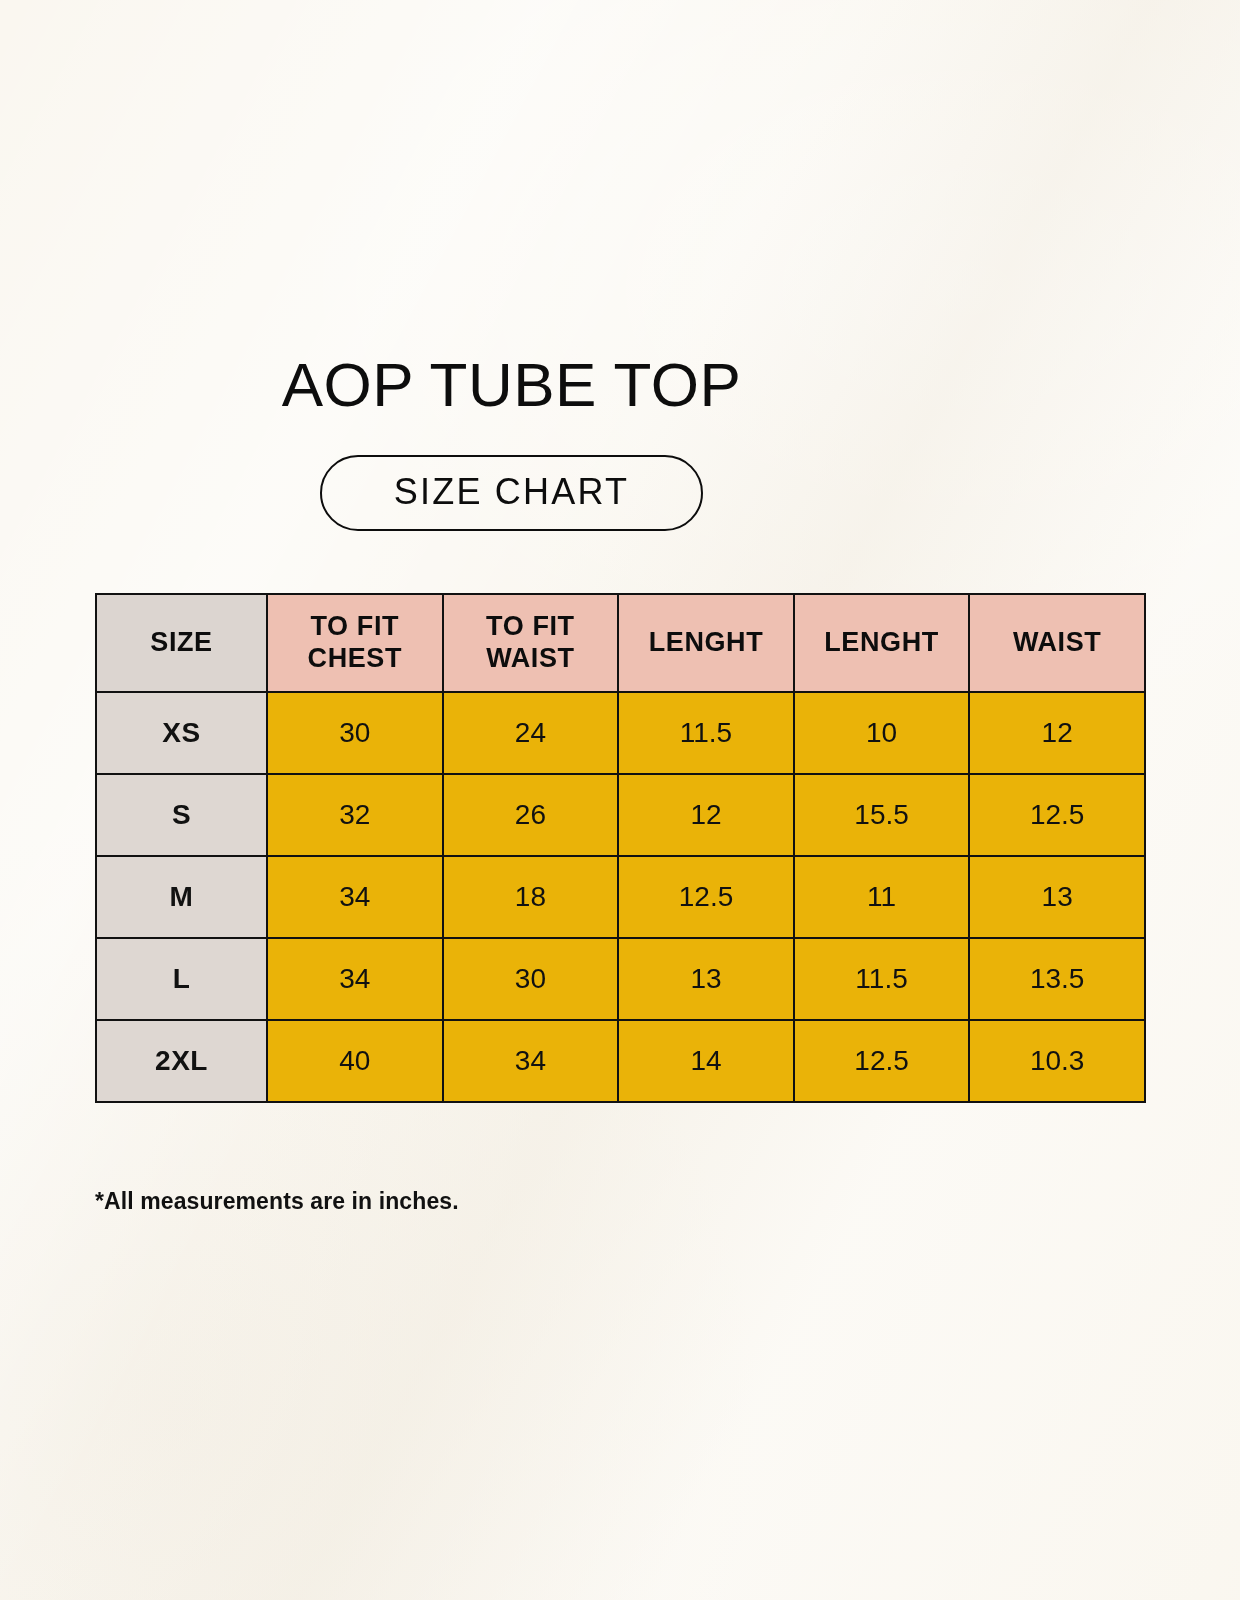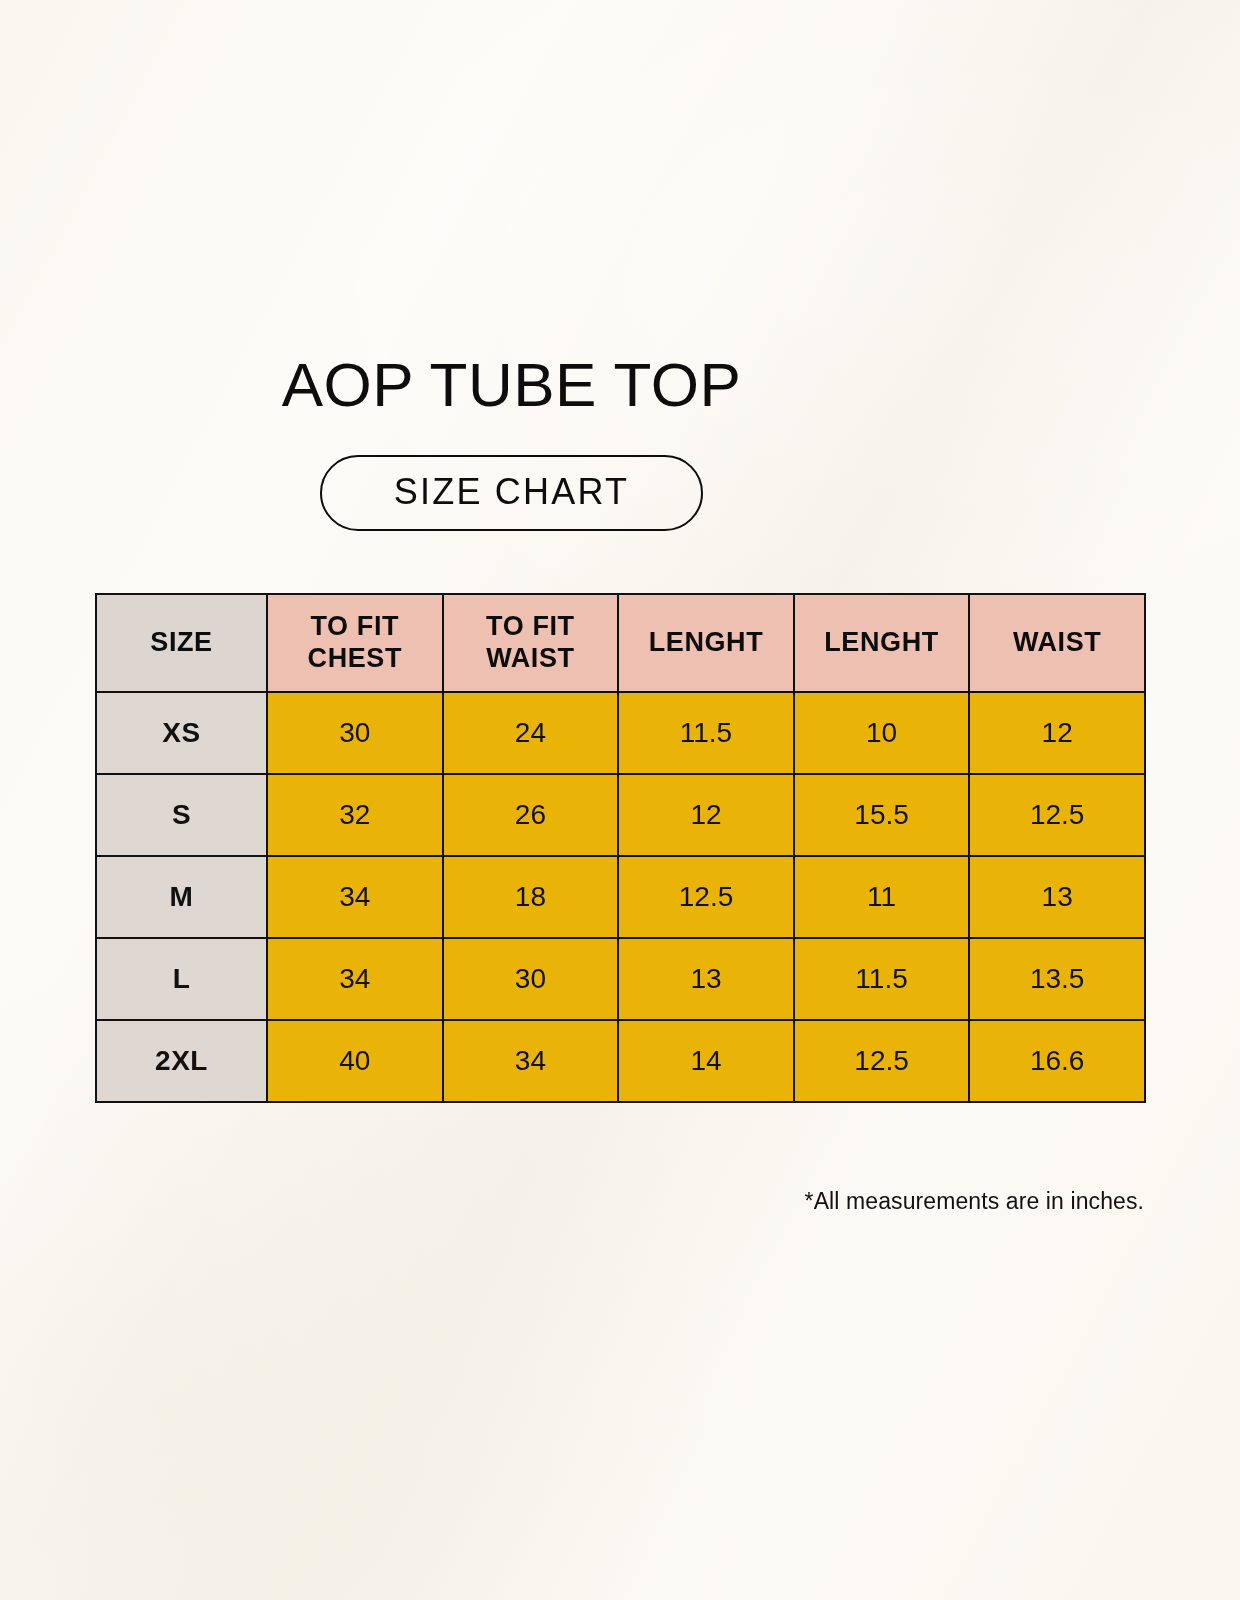--- a/index.html
+++ b/index.html
@@ -127,23 +127,23 @@
     letter-spacing: 0.5px;
     margin-top: 42px;
   }
 
   
   #footnote {
     position: absolute;
     top: 1188px;
     left: 95px;
     width: 1049px;
-    text-align: right;
+    text-align: left;
     font-size: 23px;
-    font-weight: 400;
+    font-weight: 700;
     color: #111;
     letter-spacing: 0.1px;
   }
 </style>
 </head>
 <body>
 
 <div id="page">
 
   <div id="bg-sheen"></div>
@@ -205,21 +205,21 @@
           <td>13</td>
           <td>11.5</td>
           <td>13.5</td>
         </tr>
         <tr>
           <td class="size-cell">2XL</td>
           <td>40</td>
           <td>34</td>
           <td>14</td>
           <td>12.5</td>
-          <td>16.6</td>
+          <td>10.3</td>
         </tr>
       </tbody>
     </table>
   </div>
 
   <div id="footnote">*All measurements are in inches.</div>
 
 </div>
 
 </body></html>

